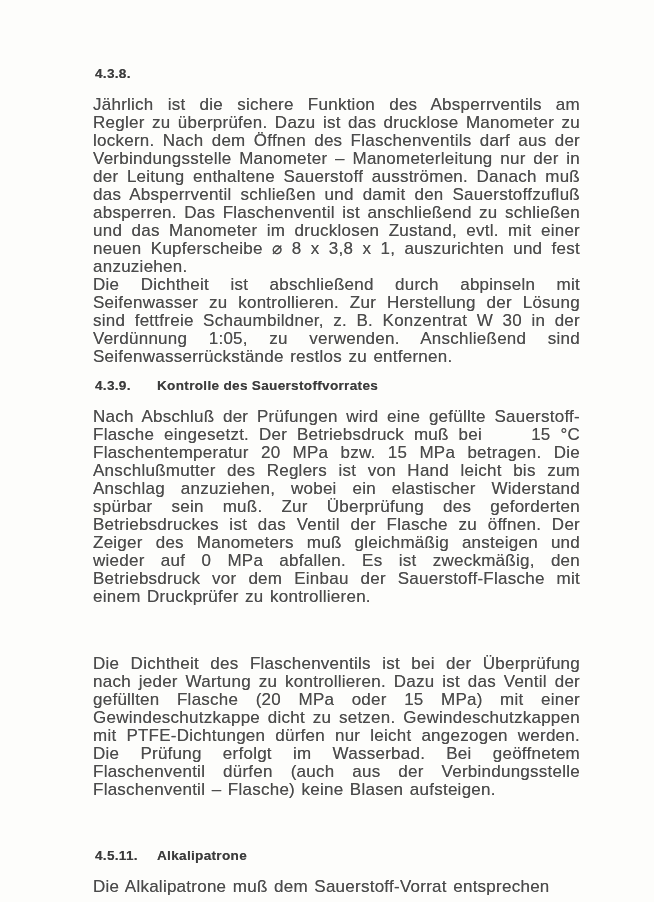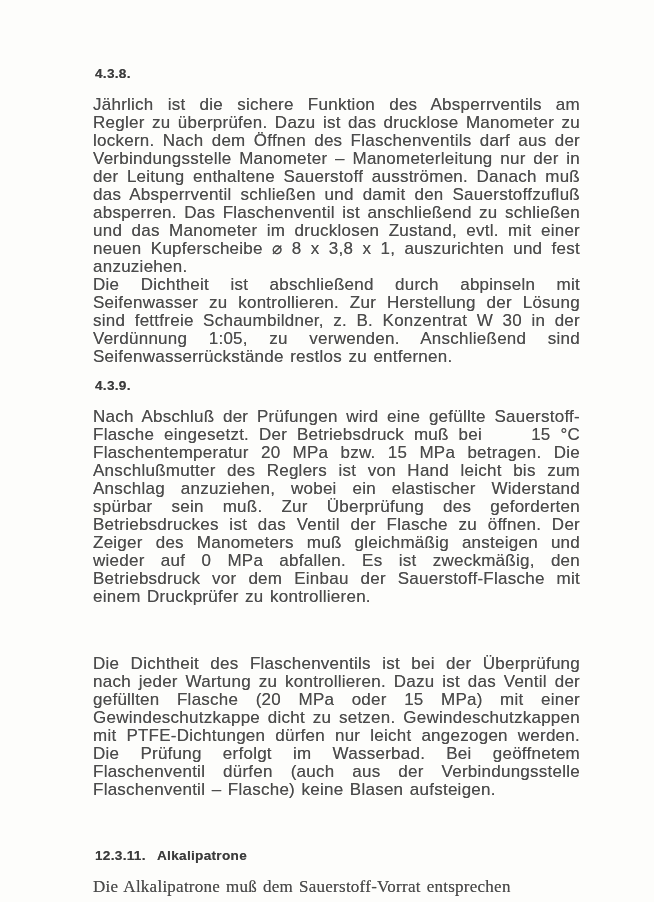--- a/index.html
+++ b/index.html
@@ -45,55 +45,56 @@
     letter-spacing:0.25px;
     text-shadow:0 0 0.6px rgba(90,90,90,0.75);
   }
   .alk-header-row {
     display:flex;
     border-bottom:2px solid #7f1d1d;
     padding-bottom:5px;
   }
   .alk-row { display:flex; margin-top:7px; }
   .alk-cell { flex:1 1 50%; text-align:center; }
-  .intro-line { margin-top:13px;font-family:Liberation Serif, serif; }
+  .intro-line { margin-top:13px; }
 </style>
 </head>
 <body>
 
 <div class="page">
 
   <div class="section">
     <div class="section-heading">
       <span class="heading-number">4.3.8.</span>
     </div>
     <div class="scan-text">
       <p>Jährlich ist die sichere Funktion des Absperrventils am Regler zu überprüfen. Dazu ist das drucklose Manometer zu lockern. Nach dem Öffnen des Flaschenventils darf aus der Verbindungsstelle Manometer – Manometerleitung nur der in der Leitung enthaltene Sauerstoff ausströmen. Danach muß das Absperrventil schließen und damit den Sauerstoffzufluß absperren. Das Flaschenventil ist anschließend zu schließen und das Manometer im drucklosen Zustand, evtl. mit einer neuen Kupferscheibe ⌀ 8 x 3,8 x 1, auszurichten und fest anzuziehen.</p>
       <p>Die Dichtheit ist abschließend durch abpinseln mit Seifenwasser zu kontrollieren. Zur Herstellung der Lösung sind fettfreie Schaumbildner, z. B. Konzentrat W 30 in der Verdünnung 1:05, zu verwenden. Anschließend sind Seifenwasserrückstände restlos zu entfernen.</p>
     </div>
   </div>
 
   <div class="section gap-md">
     <div class="section-heading">
       <span class="heading-number">4.3.9.</span>
+      <span>Kontrolle des Sauerstoffvorrates</span>
     </div>
     <div class="scan-text">
       <p>Nach Abschluß der Prüfungen wird eine gefüllte Sauerstoff-Flasche eingesetzt. Der Betriebsdruck muß bei&nbsp;&nbsp;&nbsp;&nbsp; 15 °C Flaschentemperatur 20 MPa bzw. 15 MPa betragen. Die Anschlußmutter des Reglers ist von Hand leicht bis zum Anschlag anzuziehen, wobei ein elastischer Widerstand spürbar sein muß. Zur Überprüfung des geforderten Betriebsdruckes ist das Ventil der Flasche zu öffnen. Der Zeiger des Manometers muß gleichmäßig ansteigen und wieder auf 0 MPa abfallen. Es ist zweckmäßig, den Betriebsdruck vor dem Einbau der Sauerstoff-Flasche mit einem Druckprüfer zu kontrollieren.</p>
     </div>
   </div>
 
   <div class="section gap-lg">
     <div class="scan-text">
       <p>Die Dichtheit des Flaschenventils ist bei der Überprüfung nach jeder Wartung zu kontrollieren. Dazu ist das Ventil der gefüllten Flasche (20 MPa oder 15 MPa) mit einer Gewindeschutzkappe dicht zu setzen. Gewindeschutzkappen mit PTFE-Dichtungen dürfen nur leicht angezogen werden. Die Prüfung erfolgt im Wasserbad. Bei geöffnetem Flaschenventil dürfen (auch aus der Verbindungsstelle Flaschenventil – Flasche) keine Blasen aufsteigen.</p>
     </div>
   </div>
 
   <div class="section gap-lg">
     <div class="section-heading">
-      <span class="heading-number">12.3.11.</span>
+      <span class="heading-number">4.5.11.</span>
       <span>Alkalipatrone</span>
     </div>
     <div class="scan-text">
       <p class="intro-line">Die Alkalipatrone muß dem Sauerstoff-Vorrat entsprechen</p>
     </div>
 
     <div class="alk-table">
       <div class="alk-header-row">
         <span class="alk-cell">Sauerstoff-Vorrat</span>
         <span class="alk-cell">Alkalipatrone</span>

